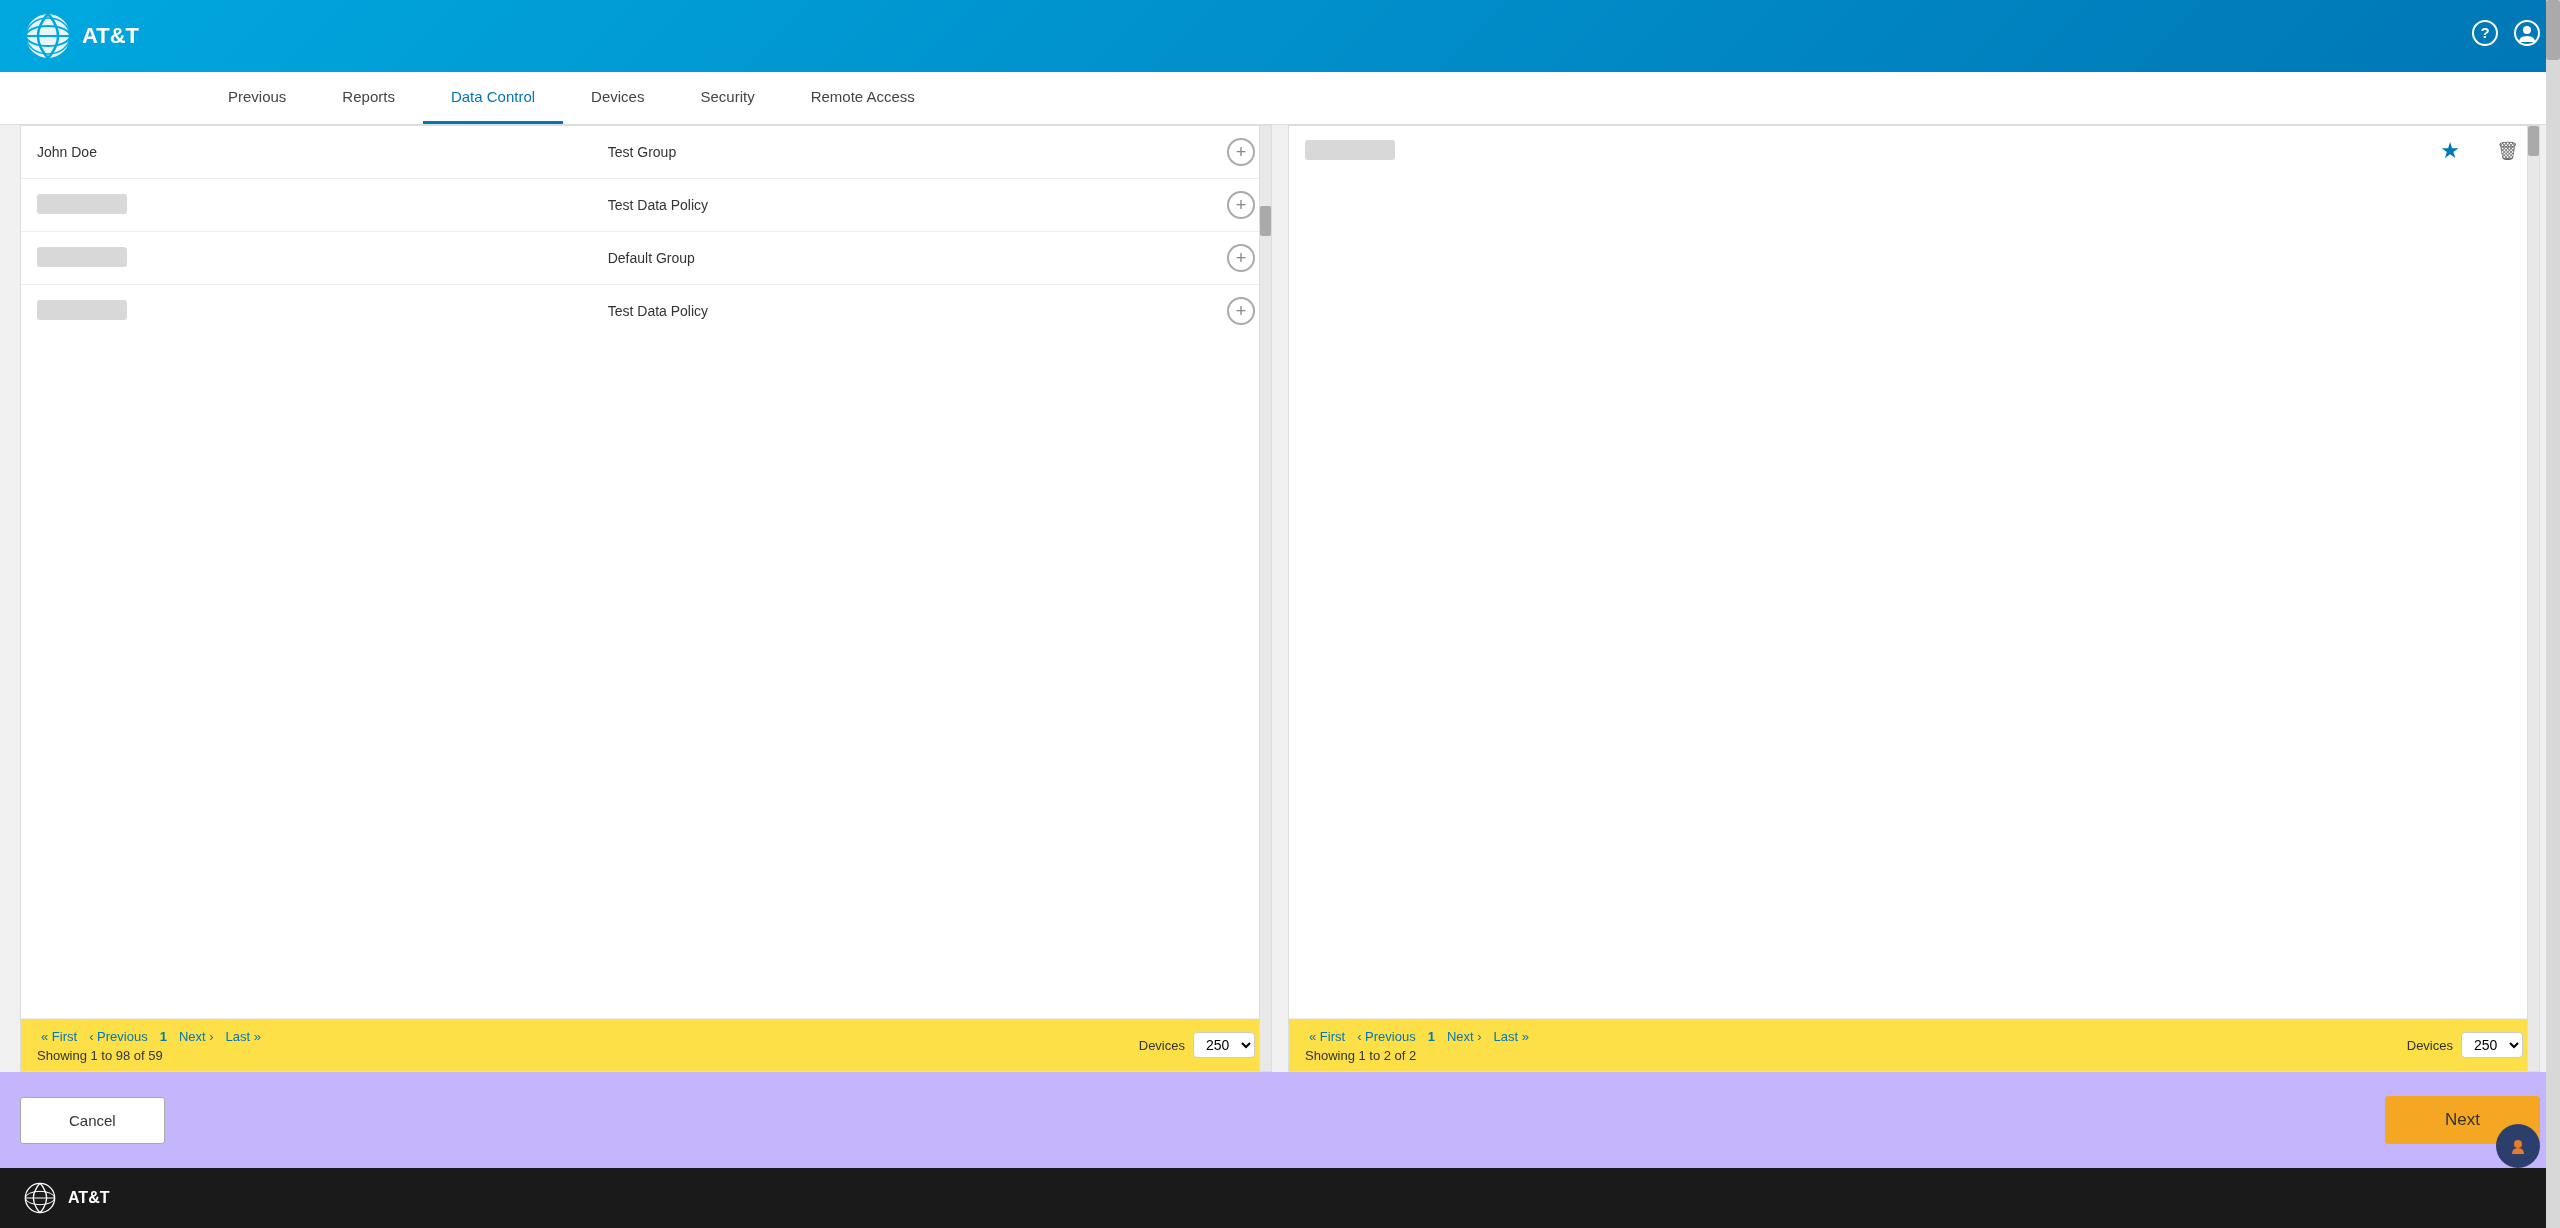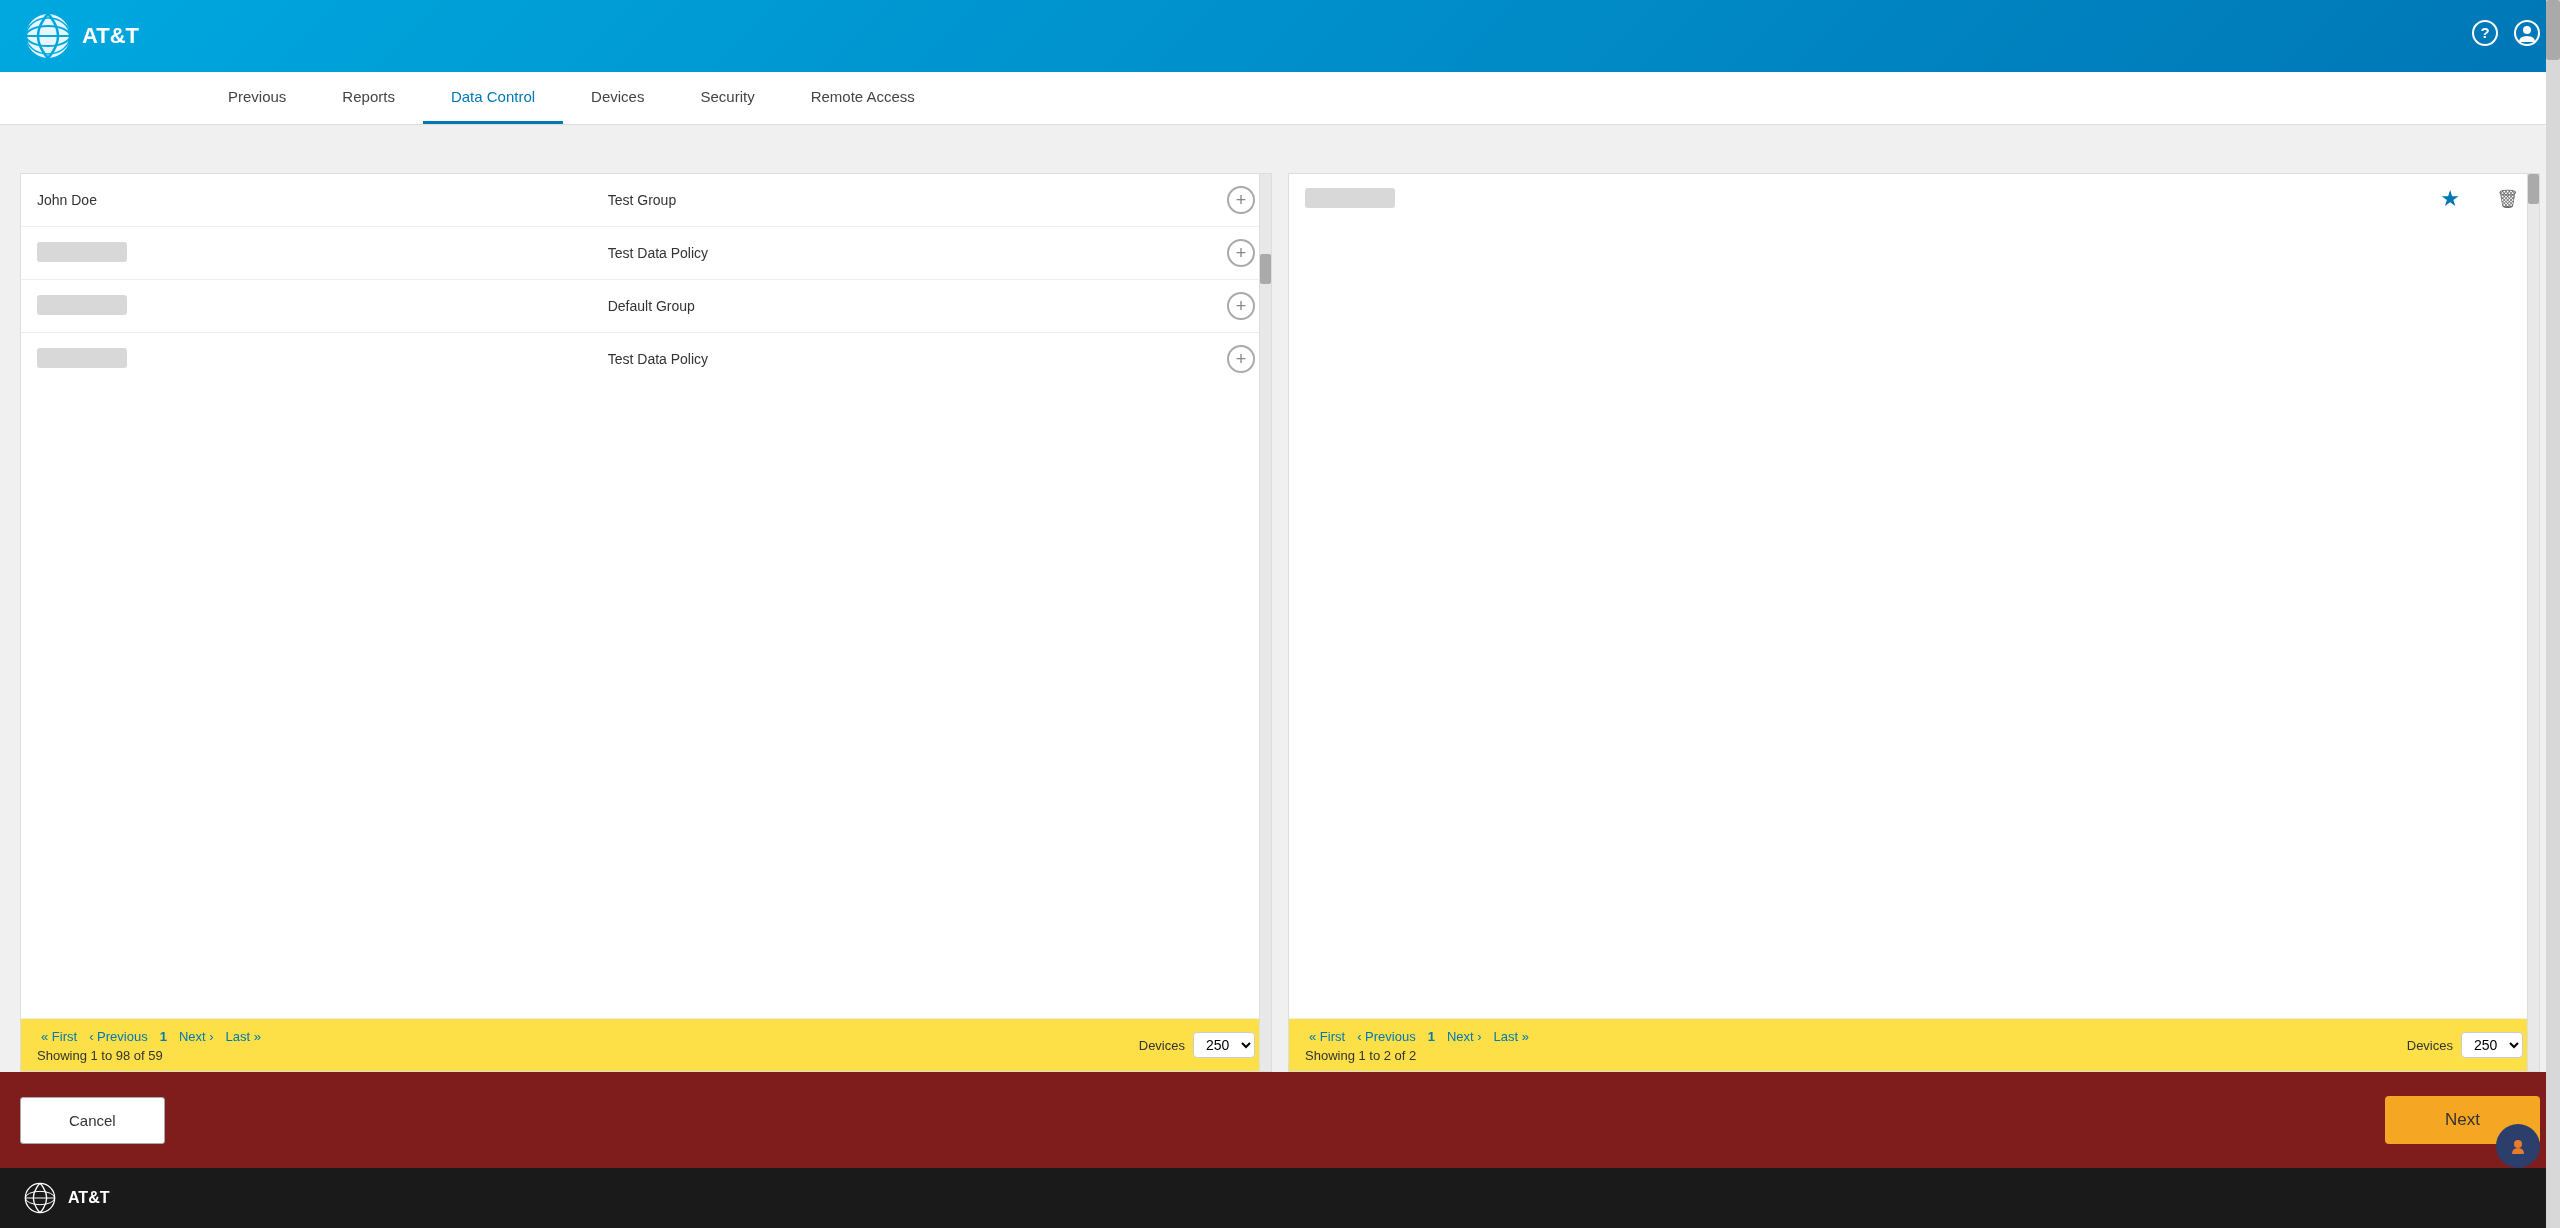--- a/index.html
+++ b/index.html
@@ -65,21 +65,20 @@
       font-weight: 500;
     }
 
     
     .main {
       flex: 1;
       padding: 0;
       background: #f0f0f0;
       display: flex;
       flex-direction: column;
-      margin-top: 48px;
     }
 
     
     .panels {
       display: flex;
       gap: 0;
       flex: 1;
       padding: 0 20px;
       margin-top: 0;
     }
@@ -197,21 +196,21 @@
       font-size: 18px;
       cursor: pointer;
     }
 
     
     .actions-bar {
       display: flex;
       justify-content: space-between;
       align-items: center;
       padding: 24px 20px;
-      background: #7f1d1d;
+      background: #c4b5fd;
     }
     .cancel-btn {
       background: white;
       border: 1px solid #aaa;
       padding: 14px 48px;
       font-size: 15px;
       cursor: pointer;
       border-radius: 3px;
       color: #333;
     }

